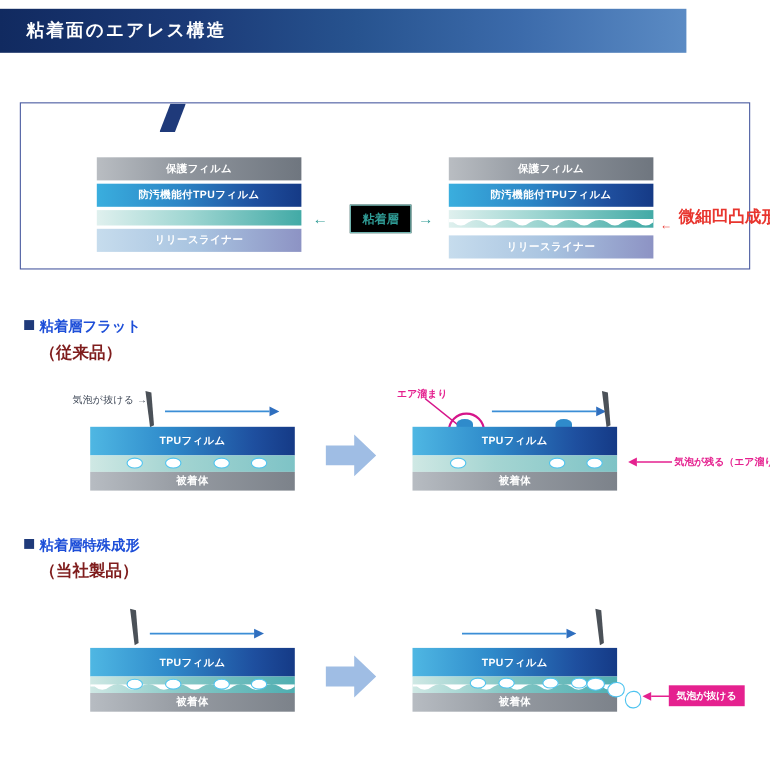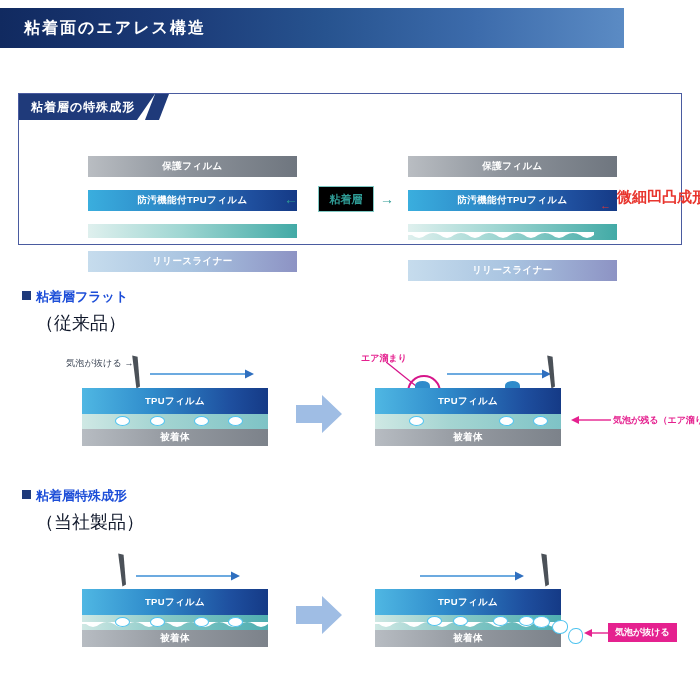--- a/index.html
+++ b/index.html
@@ -37,24 +37,24 @@
   .panel-badge-slash{
     position:absolute;left:126px;top:0;height:26px;width:24px;
     background:#1f3a7a;clip-path:polygon(10px 0,24px 0,14px 26px,0 26px);
   }
 
   
   .stack{position:absolute;width:186px;}
   .stack-left{left:88px;top:143px;}
   .stack-right{left:408px;top:143px;}
   .layer{
-    position:relative;width:209px;height:21px;margin-bottom:3px;
+    position:relative;width:186px;height:21px;margin-bottom:3px;
     display:flex;align-items:center;justify-content:center;
     color:#ffffff;font-size:9.5px;font-weight:bold;letter-spacing:.4px;
-    white-space:nowrap;box-sizing:border-box;margin-top:13px;
+    white-space:nowrap;box-sizing:border-box;
   }
   .lay-protect{background:linear-gradient(90deg,#b9bdc2 0%,#8e949c 45%,#6f767f 100%);}
   .lay-tpu{background:linear-gradient(90deg,#3aaede 0%,#2c86c6 40%,#1f4f9e 78%,#153a86 100%);}
   .lay-adh{background:linear-gradient(90deg,#dff0ee 0%,#9fd6d2 45%,#42aaa6 100%);height:14px;}
   .lay-liner{background:linear-gradient(90deg,#c6dced 0%,#a8c3e0 50%,#8d93c4 100%);color:#ffffff;}
 
   .lay-adh-wave{
     position:relative;height:16px;
     background:linear-gradient(90deg,#dff0ee 0%,#9fd6d2 42%,#42aaa6 100%);
   }
@@ -73,21 +73,21 @@
   .ridge-label{
     position:absolute;left:617px;top:188px;color:#e8352e;
     font-size:15px;font-weight:bold;white-space:nowrap;
   }
   .ridge-arrow{
     position:absolute;left:600px;top:200px;color:#e8352e;font-size:11px;line-height:11px;
   }
 
   
   .sec-head{position:absolute;color:#1d4ed8;font-size:13px;font-weight:bold;white-space:nowrap;}
-  .sec-sub{position:absolute;color:#0f172a;font-size:18px;font-weight:normal;white-space:nowrap;}
+  .sec-sub{position:absolute;color:#7f1d1d;font-size:15px;font-weight:bold;white-space:nowrap;}
   .bullet-sq{display:inline-block;width:9px;height:9px;background:#1f3a7a;margin-right:5px;vertical-align:1px;}
 
   
   .spec{position:absolute;width:186px;height:58px;}
   .band{position:absolute;left:0;width:186px;box-sizing:border-box;}
   .band-tpu{
     top:0;height:26px;
     background:linear-gradient(90deg,#4fb7e3 0%,#2f8bcb 38%,#1e4f9f 80%,#153a86 100%);
     display:flex;align-items:center;justify-content:center;
     color:#ffffff;font-size:9.5px;font-weight:bold;letter-spacing:.3px;
@@ -150,21 +150,20 @@
 </head>
 <body>
 
 <div class="page">
 
   <div class="header">
     <div class="header-title">粘着面のエアレス構造</div>
   </div>
 
   <div class="panel">
-    <div class="panel-badge">粘着層の特殊成形</div>
     <div class="panel-badge-slash"></div>
   </div>
 
   <div class="stack stack-left">
     <div class="layer lay-protect">保護フィルム</div>
     <div class="layer lay-tpu">防汚機能付TPUフィルム</div>
     <div class="layer lay-adh"></div>
     <div class="layer lay-liner">リリースライナー</div>
   </div>
 

